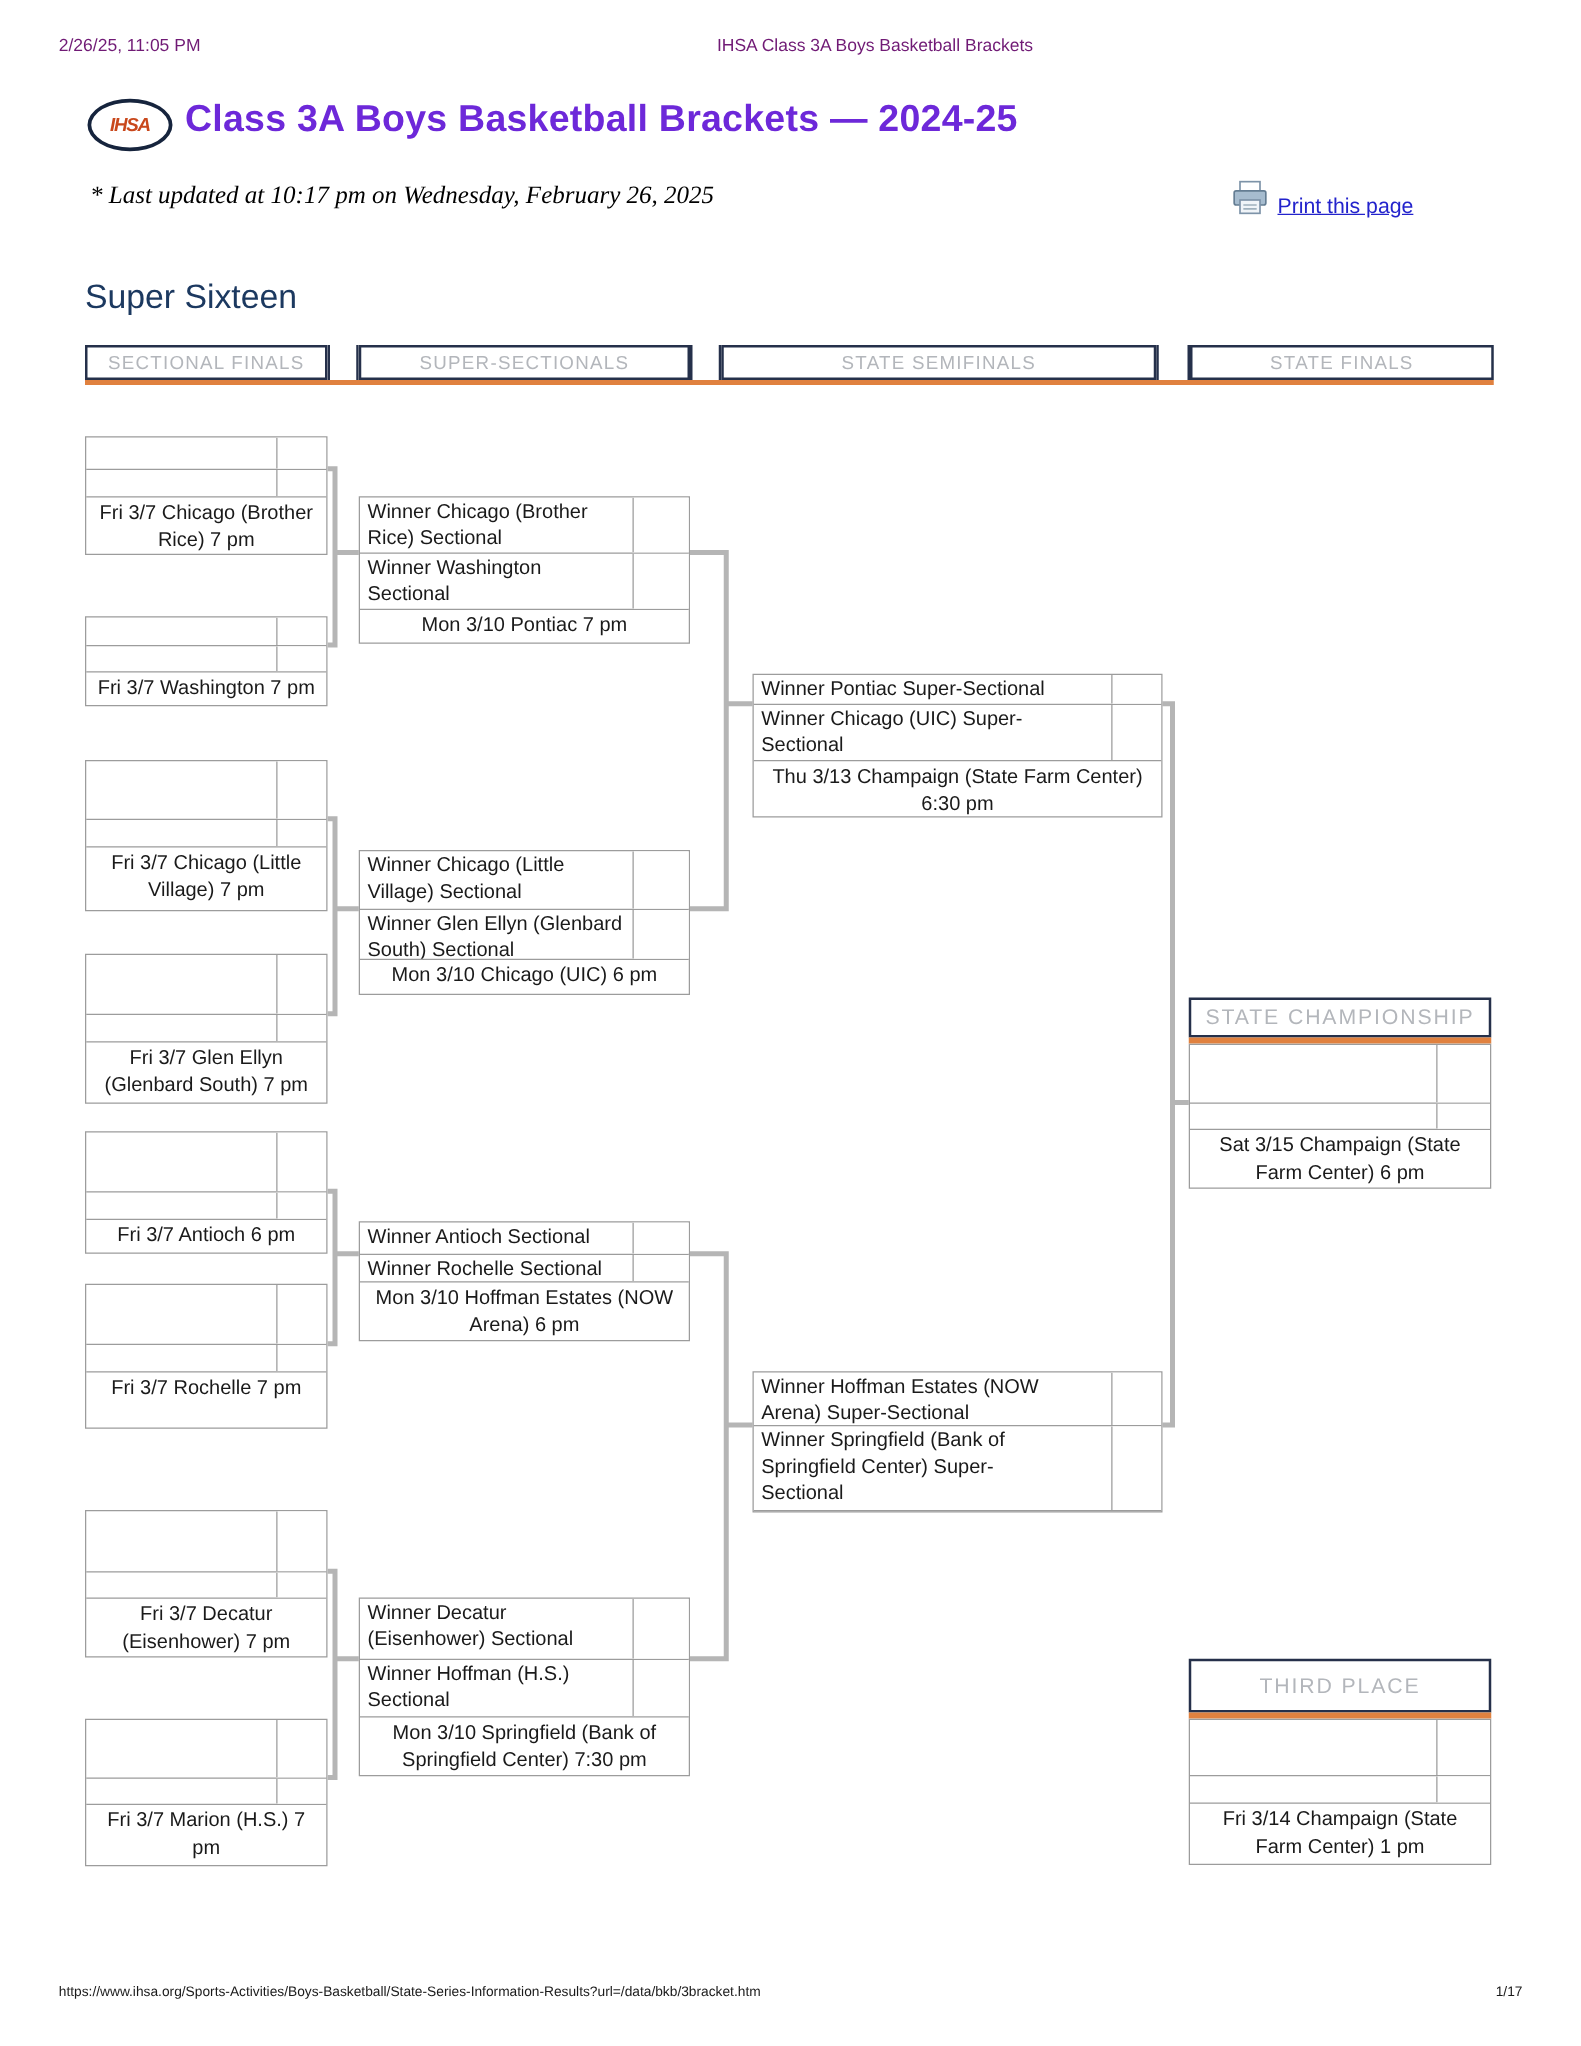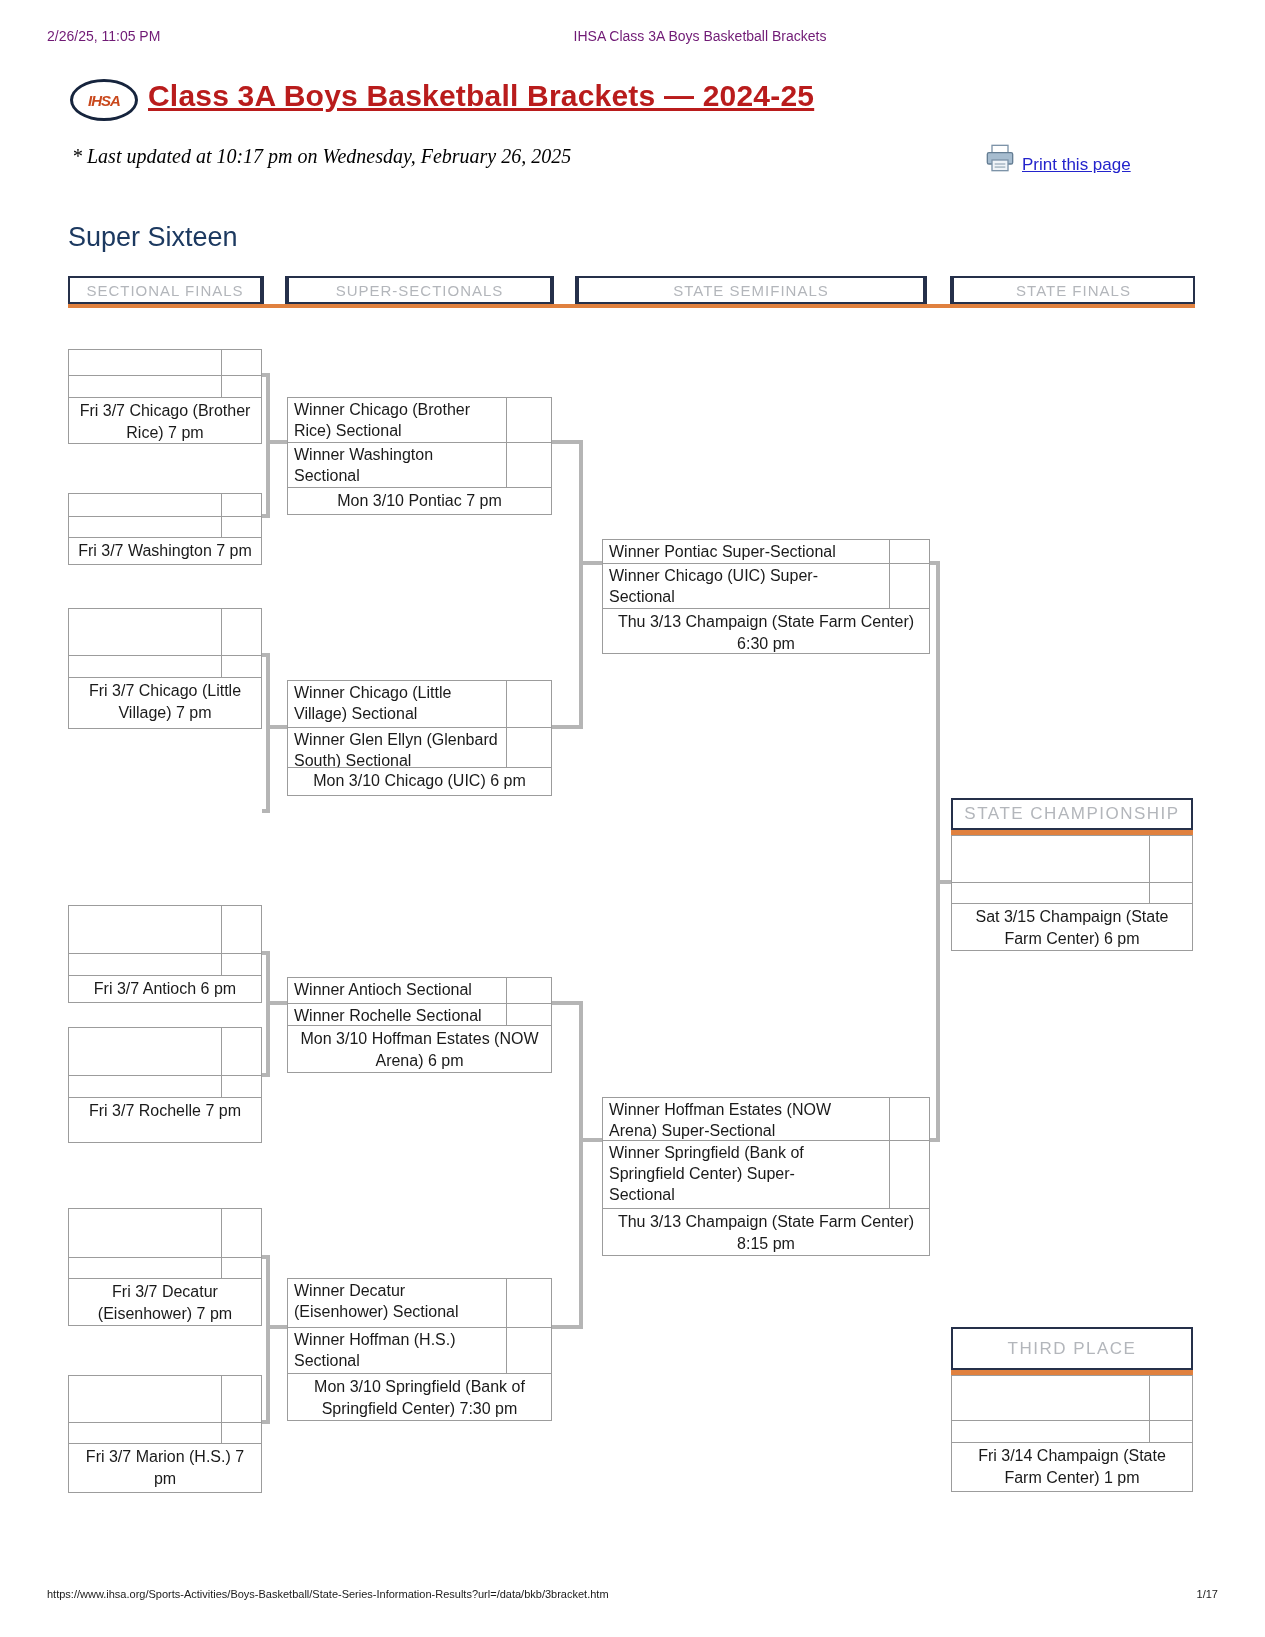--- a/index.html
+++ b/index.html
@@ -1,20 +1,20 @@
 <!DOCTYPE html>
 <html><head>
 <meta charset="utf-8">
 <style>
   html,body{margin:0;padding:0;background:#fff;}
   body{font-family:"Liberation Sans",sans-serif;color:#111;}
   .page{position:relative;width:1265px;height:1637px;background:#fff;overflow:hidden;}
   .abs{position:absolute;}
   .meta{font-size:14px;color:#701a75;}
-  .doc-title{font-size:30px;color:#b91c1c;font-weight:bold;letter-spacing:0.2px;text-decoration:underline;}
+  .doc-title{font-size:30px;color:#6d28d9;font-weight:bold;letter-spacing:0.2px;}
   .updated{font-family:"Liberation Serif",serif;font-style:italic;font-size:20px;color:#000;}
   .print-link{font-size:17px;color:#2323cc;text-decoration:underline;cursor:pointer;}
   .section-title{font-size:27px;color:#1c3960;}
   .hdrbox{position:absolute;border:2px solid #25304a;box-sizing:border-box;display:flex;align-items:center;justify-content:center;color:#b3b6bb;letter-spacing:1px;font-size:15px;background:#fff;}
   .hdrsep{position:absolute;border-left:2px solid #25304a;border-right:2px solid #25304a;box-sizing:border-box;background:#fff;}
   .orange{position:absolute;background:#e0813f;}
   .finals-hdr{font-size:17px;letter-spacing:1.5px;}
   .mbox{position:absolute;border:1px solid #9c9c9c;background:#fff;box-sizing:border-box;font-size:16px;line-height:21px;color:#1a1a1a;}
   .mbox *{box-sizing:border-box;}
   .mrow{position:relative;border-bottom:1px solid #9c9c9c;overflow:hidden;}
@@ -104,20 +104,29 @@
   <div class="mbox" style="left:68px;top:608px;width:194px;">
     <div class="mrow" style="height:47px;">
         <div class="score" style="width:40px;"></div>
       </div>
     <div class="mrow" style="height:22px;">
         <div class="score" style="width:40px;"></div>
       </div>
     <div class="cap" style="height:50px;">Fri 3/7 Chicago (Little Village) 7 pm</div>
   </div>
 
+  <div class="mbox" style="left:68px;top:763px;width:194px;">
+    <div class="mrow" style="height:48px;">
+        <div class="score" style="width:40px;"></div>
+      </div>
+    <div class="mrow" style="height:22px;">
+        <div class="score" style="width:40px;"></div>
+      </div>
+    <div class="cap" style="height:48px;">Fri 3/7 Glen Ellyn (Glenbard South) 7 pm</div>
+  </div>
 
   <div class="mbox" style="left:68px;top:905px;width:194px;">
     <div class="mrow" style="height:48px;">
         <div class="score" style="width:40px;"></div>
       </div>
     <div class="mrow" style="height:22px;">
         <div class="score" style="width:40px;"></div>
       </div>
     <div class="cap" style="height:26px;">Fri 3/7 Antioch 6 pm</div>
   </div>
@@ -214,21 +223,20 @@
 
   <div class="mbox" style="left:602px;top:1097px;width:328px;">
     <div class="mrow" style="height:43px;">
         <div class="team" style="width:232px;">Winner Hoffman Estates (NOW Arena) Super-Sectional</div>
         <div class="score" style="width:40px;"></div>
       </div>
     <div class="mrow" style="height:68px;">
         <div class="team" style="width:210px;">Winner Springfield (Bank of Springfield Center) Super-Sectional</div>
         <div class="score" style="width:40px;"></div>
       </div>
-    <div class="cap" style="height:46px;">Thu 3/13 Champaign (State Farm Center) 8:15 pm</div>
   </div>
 
   <div class="hdrbox finals-hdr" style="left:951px;top:798px;width:242px;height:32px;">
       <span>STATE CHAMPIONSHIP</span>
     </div>
   <div class="orange" style="left:951px;top:830px;width:242px;height:5px;"></div>
   <div class="mbox" style="left:951px;top:835px;width:242px;">
     <div class="mrow" style="height:47px;">
         <div class="score" style="width:43px;"></div>
       </div>

